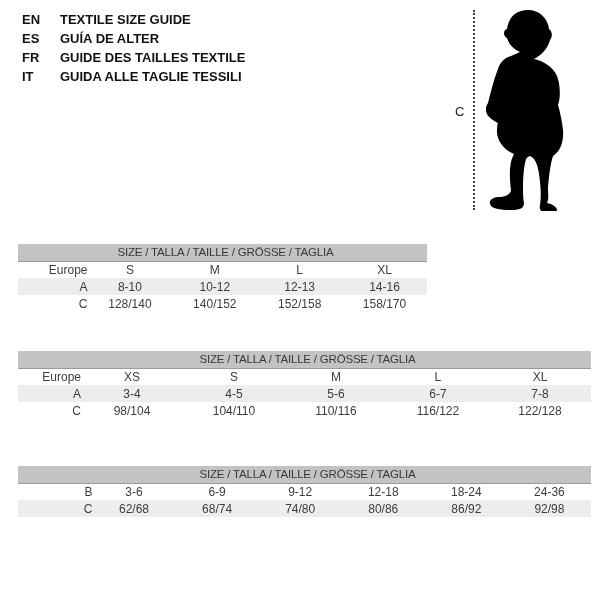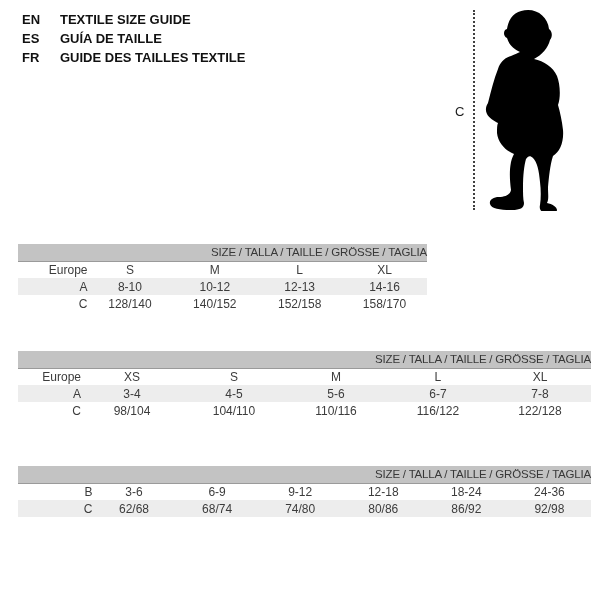--- a/index.html
+++ b/index.html
@@ -47,21 +47,21 @@
   
   table.size-table{
     position:absolute;left:18px;
     border-collapse:collapse;table-layout:fixed;
   }
   table.size-table th{
     background:var(--header-bar);
     border-bottom:1px solid #9a9a9a;
     height:17px;
     font-size:11.5px;font-weight:400;letter-spacing:-0.2px;
-    color:#383838;text-align:right;padding:0 0 0 6px;white-space:nowrap;
+    color:#383838;text-align:center;padding:0 0 0 6px;white-space:nowrap;
   }
   table.size-table td{
     height:17px;
     font-size:12px;color:var(--body-text);
     text-align:center;white-space:nowrap;padding:0;
   }
   table.size-table td.lbl{text-align:right;padding-left:6px;}
   table.size-table tbody tr:nth-child(2){background:var(--row-stripe);}
   .t1{width:409px;}
   .t2,.t3{width:573px;}
@@ -76,24 +76,27 @@
 </head>
 <body>
 
 <div class="canvas">
 
   <div class="lang-block">
     <div class="lang-row">
       <span class="code">EN</span><span>TEXTILE SIZE GUIDE</span>
     </div>
     <div class="lang-row">
-      <span class="code">ES</span><span>GUÍA DE TAILLE</span>
+      <span class="code">ES</span><span>GUÍA DE ALTER</span>
     </div>
     <div class="lang-row">
       <span class="code">FR</span><span>GUIDE DES TAILLES TEXTILE</span>
+    </div>
+    <div class="lang-row">
+      <span class="code">IT</span><span>GUIDA ALLE TAGLIE TESSILI</span>
     </div>
   </div>
 
   <div class="figure">
     <div class="dotted-line"></div>
     <span class="c-label">C</span>
     <svg class="baby-svg" width="100" height="202" viewBox="0 0 100 202">
       <path fill="var(--silhouette)" d="
         M46 1
         C57 1 66 9 67 20

